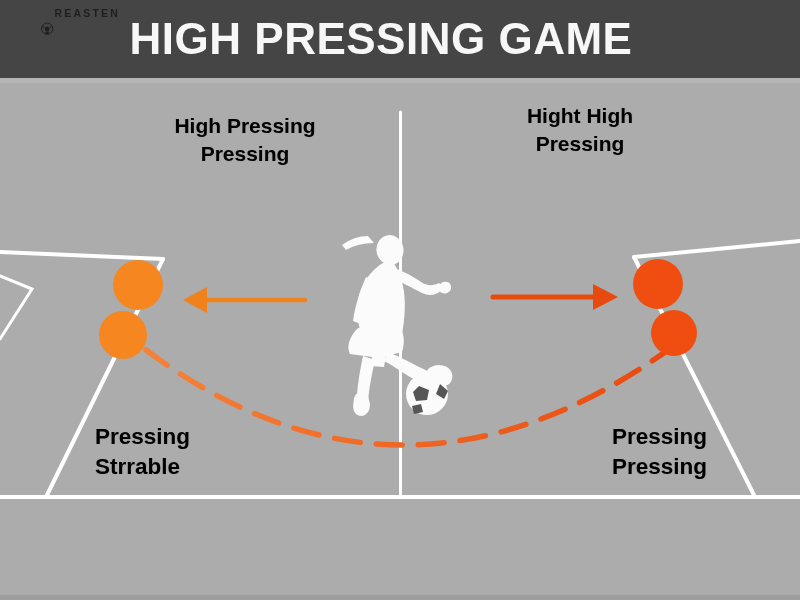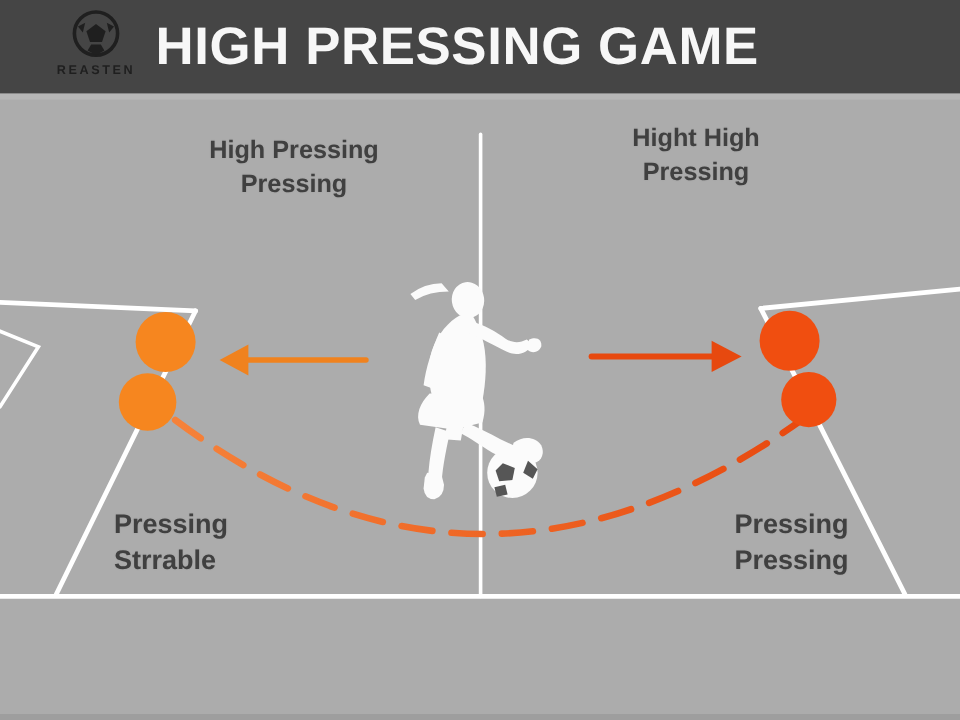--- a/index.html
+++ b/index.html
@@ -12,37 +12,37 @@
   .header{
     position:absolute;top:0;left:0;width:800px;height:78px;
     background:#454545;z-index:5;
   }
   .header-shade{
     position:absolute;top:78px;left:0;width:800px;height:5px;
     background:#B6B6B6;z-index:5;
   }
   .logo{
     position:absolute;top:6px;left:40px;width:80px;height:68px;
-    display:flex;flex-direction:column;align-items:center;z-index:6;
+    display:flex;z-index:6;
   }
   .brand{
     margin-top:1px;font-size:10.5px;font-weight:bold;letter-spacing:2.2px;
     color:#1F1F1F;white-space:nowrap;
   }
   .title{
     position:absolute;top:0;left:0;width:762px;height:78px;
     display:flex;align-items:center;justify-content:center;
     font-size:44px;font-weight:700;letter-spacing:.5px;color:#F7F7F7;
     z-index:5;white-space:nowrap;
   }
   
   .pitch-svg{position:absolute;top:0;left:0;z-index:1;}
   
   .note{
-    position:absolute;z-index:3;color:#404040;font-weight:600;
+    position:absolute;z-index:3;color:#000000;font-weight:600;
     font-size:21px;line-height:1.32;text-shadow:0 0 1px rgba(120,120,120,.3);
   }
   .note-center{text-align:center;transform:translateX(-50%);}
   .note-bottom{font-size:22.5px;line-height:1.35;}
   .bottom-edge{
     position:absolute;left:0;bottom:0;width:800px;height:5px;
     background:#9E9E9E;z-index:2;
   }
 </style>
 </head>

